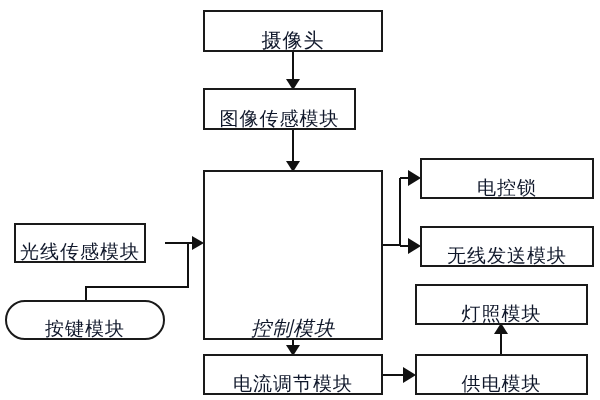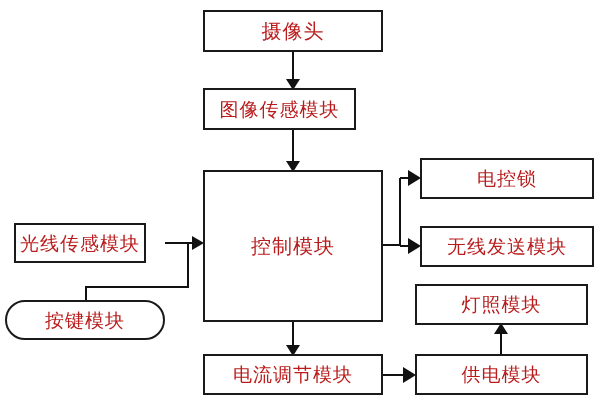--- a/index.html
+++ b/index.html
@@ -14,33 +14,33 @@
     background: #ffffff;
     font-family: "DejaVu Sans", "Liberation Sans", sans-serif;
     overflow: hidden;
   }
   .node {
     position: absolute;
     box-sizing: border-box;
     border: 2px solid #1a1a1a;
     background: #ffffff;
     display: flex;
-    align-items: center;
+    align-items: flex-end;
     justify-content: center;
-    color: #b91c1c;
+    color: #0f172a;
     letter-spacing: 1px;
     white-space: nowrap;
   }
   .node-label {
     font-size: 19px;
     line-height: 1;
   }
   #n-camera        { left: 203px; top: 10px;  width: 180px; height: 42px; }
   #n-image-sensor  { left: 203px; top: 88px;  width: 153px; height: 42px; }
-  #n-control       { left: 203px; top: 170px; width: 180px; height: 152px; }
+  #n-control       { left: 203px; top: 170px; width: 180px; height: 170px; font-style: italic; }
   #n-light-sensor  { left: 14px;   top: 223px; width: 132px; height: 40px; }
   #n-button        { left: 5px;   top: 300px; width: 160px; height: 40px; border-radius: 20px; }
   #n-lock          { left: 420px; top: 158px; width: 174px; height: 41px; }
   #n-wireless      { left: 420px; top: 226px; width: 174px; height: 41px; }
   #n-lighting      { left: 415px; top: 284px; width: 173px; height: 41px; }
   #n-power         { left: 415px; top: 354px; width: 173px; height: 41px; }
   #n-current       { left: 203px; top: 354px; width: 180px; height: 41px; }
 
   #n-control .node-label { font-size: 20px; }
   #n-camera .node-label  { font-size: 20px; }

